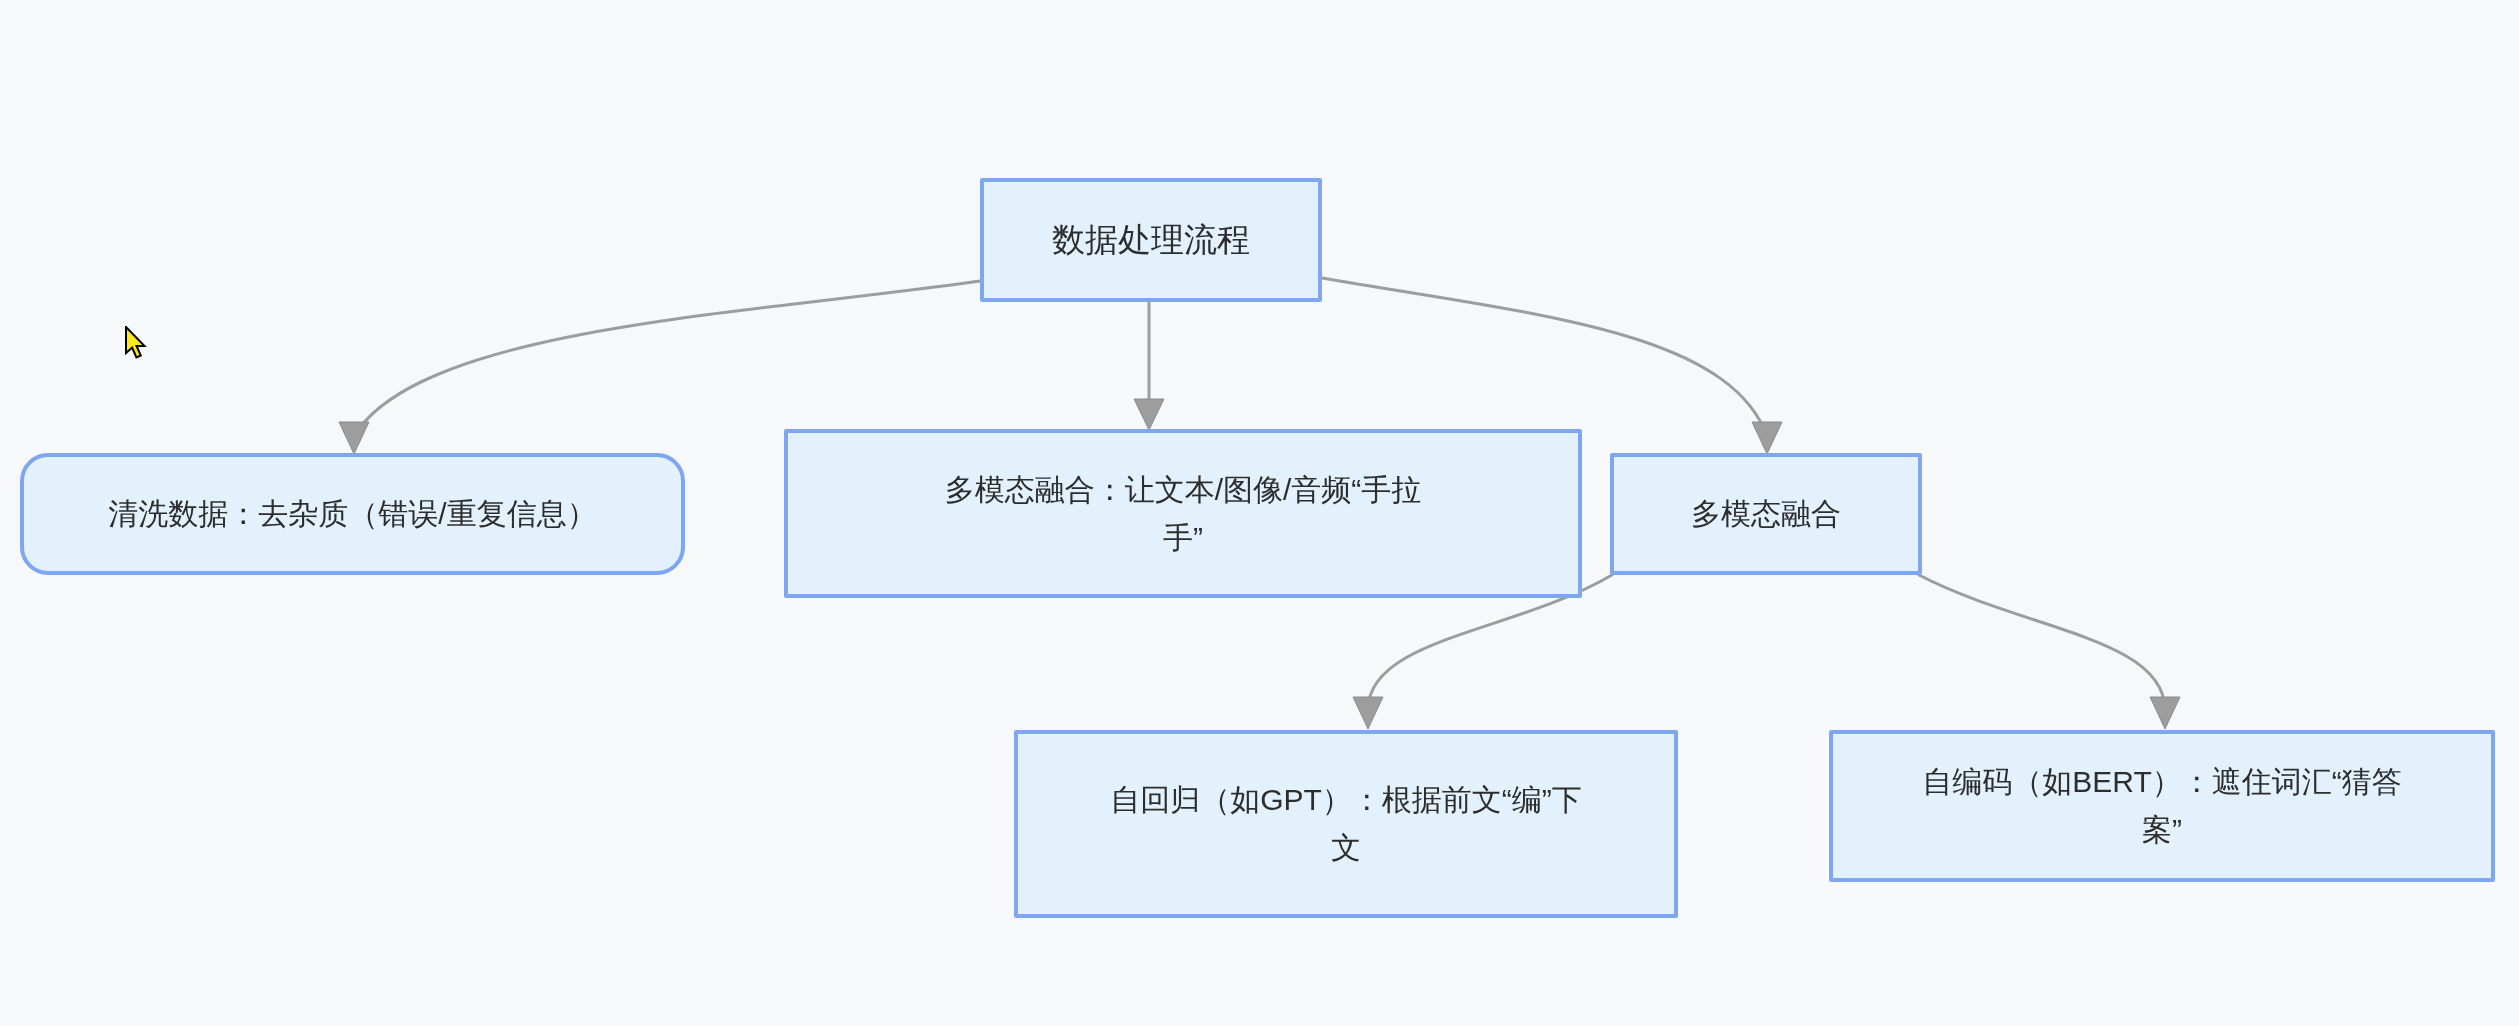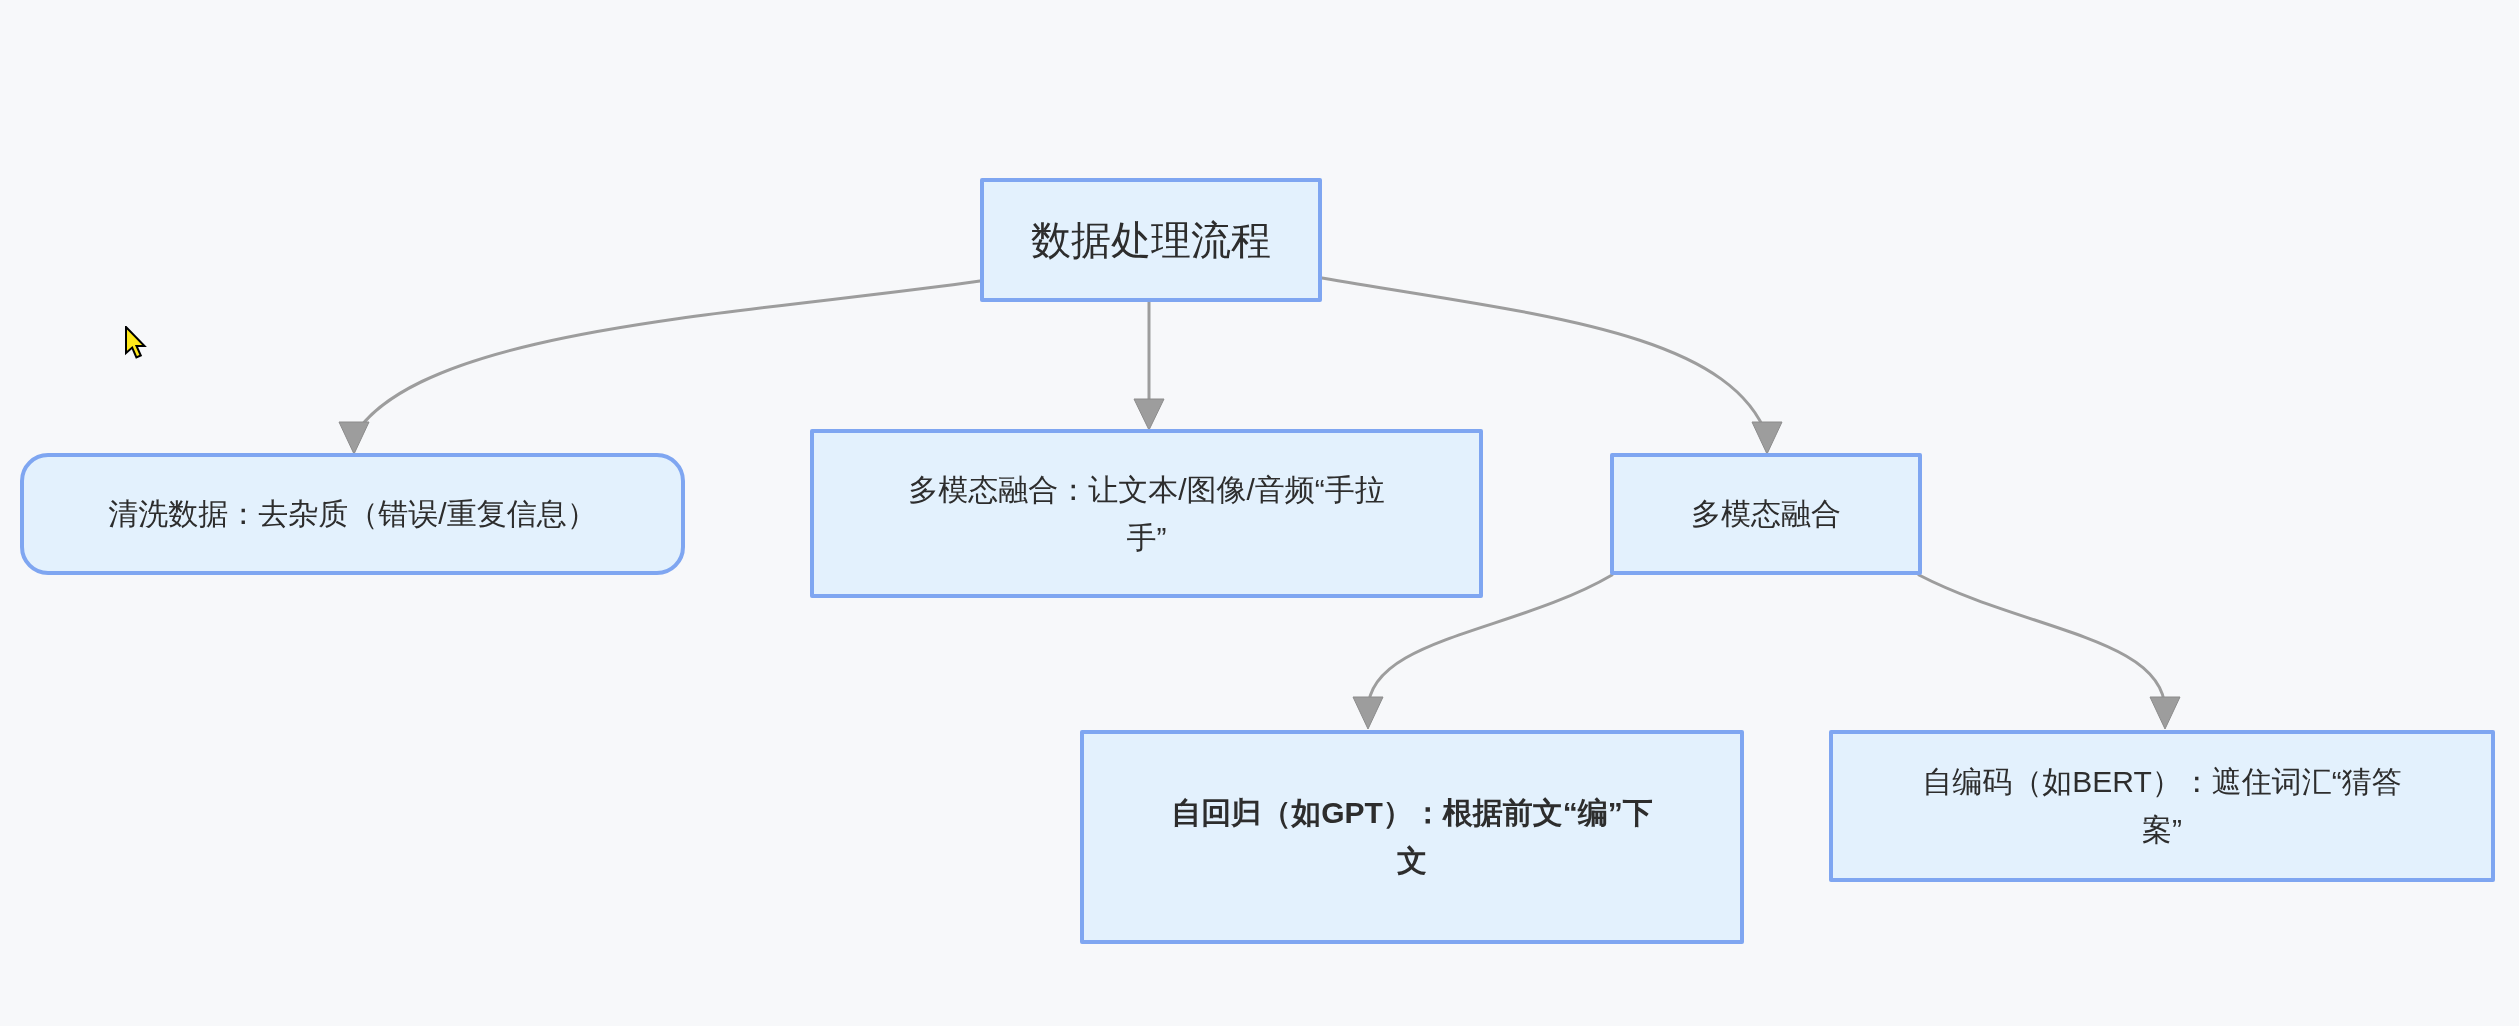--- a/index.html
+++ b/index.html
@@ -47,25 +47,25 @@
     text-align: center;
     color: var(--text, #2d2d2d);
     font-size: 30px;
     line-height: 48px;
     cursor: default;
   }
   .node .label {
     white-space: pre-line;
     padding: 0 12px;
   }
-  #node-root { left: 980px; top: 178px; width: 342px; height: 124px; font-size: 40px; }
+  #node-root { left: 980px; top: 178px; width: 342px; height: 124px; font-size: 33px; }
   #node-clean { left: 20px; top: 453px; width: 665px; height: 122px; border-radius: 28px; }
-  #node-multimodal { left: 810px; top: 429px; width: 673px; height: 169px; }
+  #node-multimodal { left: 784px; top: 429px; width: 798px; height: 169px; }
   #node-pretrain { left: 1610px; top: 453px; width: 312px; height: 122px; }
-  #node-autoregressive { left: 1080px; top: 730px; width: 664px; height: 214px; font-weight: bold; }
+  #node-autoregressive { left: 1014px; top: 730px; width: 664px; height: 188px; }
   #node-autoencode { left: 1829px; top: 730px; width: 666px; height: 152px; }
   .cursor {
     position: absolute;
     left: 125px;
     top: 326px;
     pointer-events: none;
   }
 </style>
 </head>
 <body>

